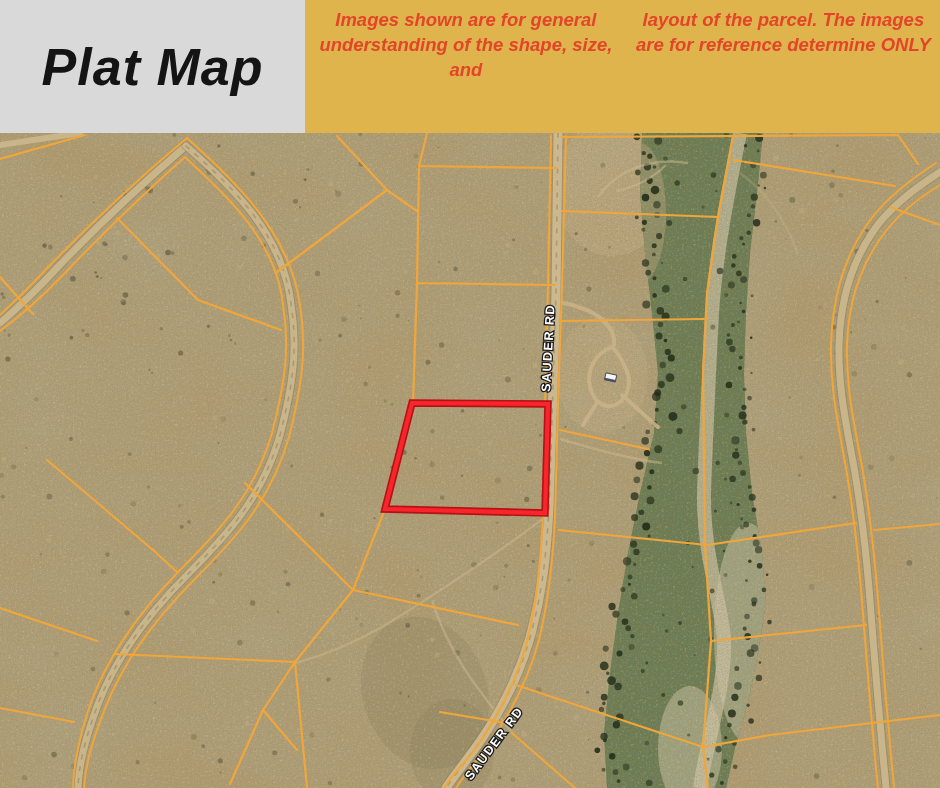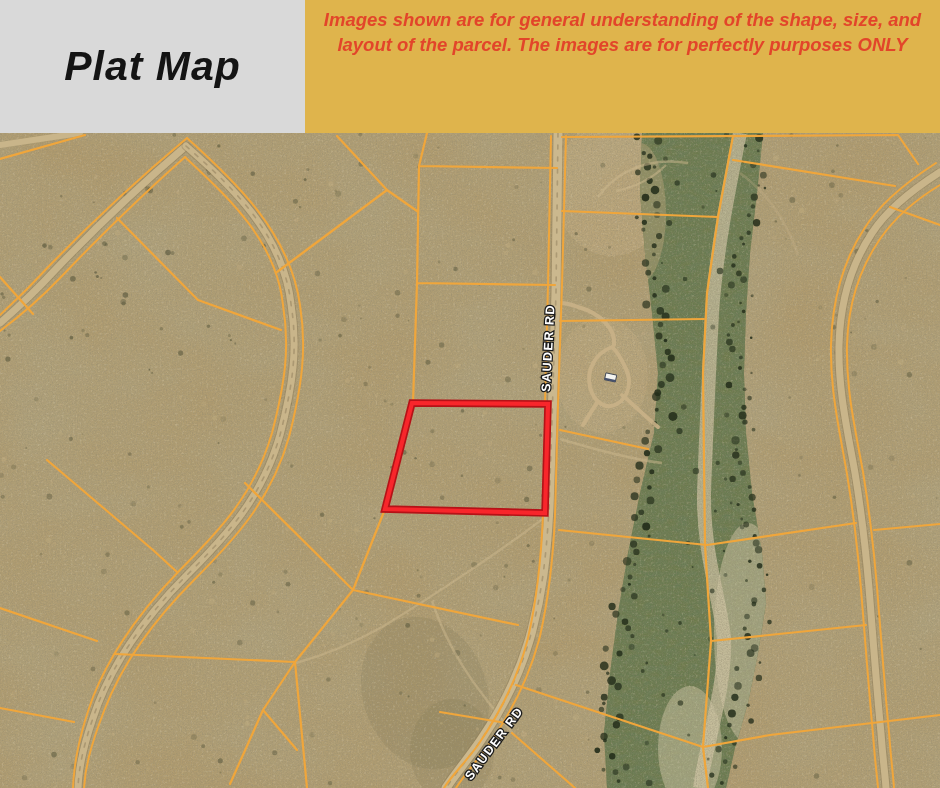--- a/index.html
+++ b/index.html
@@ -1,39 +1,39 @@
 <!DOCTYPE html>
 <html style="--gray-bg: #d9d9d9; --banner-bg: #dfb44c; --banner-text: #e2452a; --parcel-yellow: #f0a63b;"><head>
 <meta charset="utf-8">
 <style>
   html,body{margin:0;padding:0;background:#fff;}
   #page{width:940px;height:788px;position:relative;overflow:hidden;font-family:"Liberation Sans",sans-serif;}
   
   #header{display:flex;width:940px;height:133px;}
   #title-box{width:305px;height:133px;background:var(--gray-bg,#d9d9d9);display:flex;align-items:center;justify-content:center;}
-  #title-box .title{font-style:italic;font-weight:600;font-size:41px;letter-spacing:1px;color:#141414;}
-  #banner{flex:1;height:133px;background:var(--banner-bg,#dfb44c);display:flex;flex-direction:column;justify-content:flex-start;padding-top:7px;box-sizing:border-box;}
+  #title-box .title{font-style:italic;font-weight:600;font-size:52px;letter-spacing:1px;color:#141414;}
+  #banner{flex:1;height:133px;background:var(--banner-bg,#dfb44c);display:flex;justify-content:flex-start;padding-top:7px;box-sizing:border-box;}
   #banner .line{font-style:italic;font-weight:600;font-size:18.5px;line-height:25.2px;text-align:center;color:var(--banner-text,#e2452a);}
   
   #map{position:absolute;top:133px;left:0;width:940px;height:655px;}
   text.roadlbl{font-family:"Liberation Sans",sans-serif;font-size:12.5px;font-weight:bold;letter-spacing:1.5px;fill:#ffffff;stroke:#1c1c1c;stroke-width:2.6px;paint-order:stroke;}
   .yl{stroke:var(--parcel-yellow,#f0a63b);fill:none;stroke-width:2.2;stroke-linecap:round;stroke-linejoin:round;}
   .ylthin{stroke-width:2;}
 </style>
 </head>
 <body>
 
 <div id="page">
   <div id="header">
     <div id="title-box">
       <span class="title">Plat Map</span>
     </div>
     <div id="banner">
       <div class="line">Images shown are for general understanding of the shape, size, and</div>
-      <div class="line">layout of the parcel. The images are for perfectly purposes ONLY</div>
+      <div class="line">layout of the parcel. The images are for reference determine ONLY</div>
     </div>
   </div>
 
   <svg id="map" viewBox="0 0 940 655" xmlns="http://www.w3.org/2000/svg">
     <defs>
       <filter id="fMottle" x="0" y="0" width="100%" height="100%">
         <feTurbulence type="fractalNoise" baseFrequency="0.009 0.013" numOctaves="4" seed="3"></feTurbulence>
         <feColorMatrix type="matrix" values="0 0 0 0 0.43  0 0 0 0 0.40  0 0 0 0 0.26  0.7 0.7 0.7 0 -0.62"></feColorMatrix>
       </filter>
       <filter id="fGrain" x="0" y="0" width="100%" height="100%">

